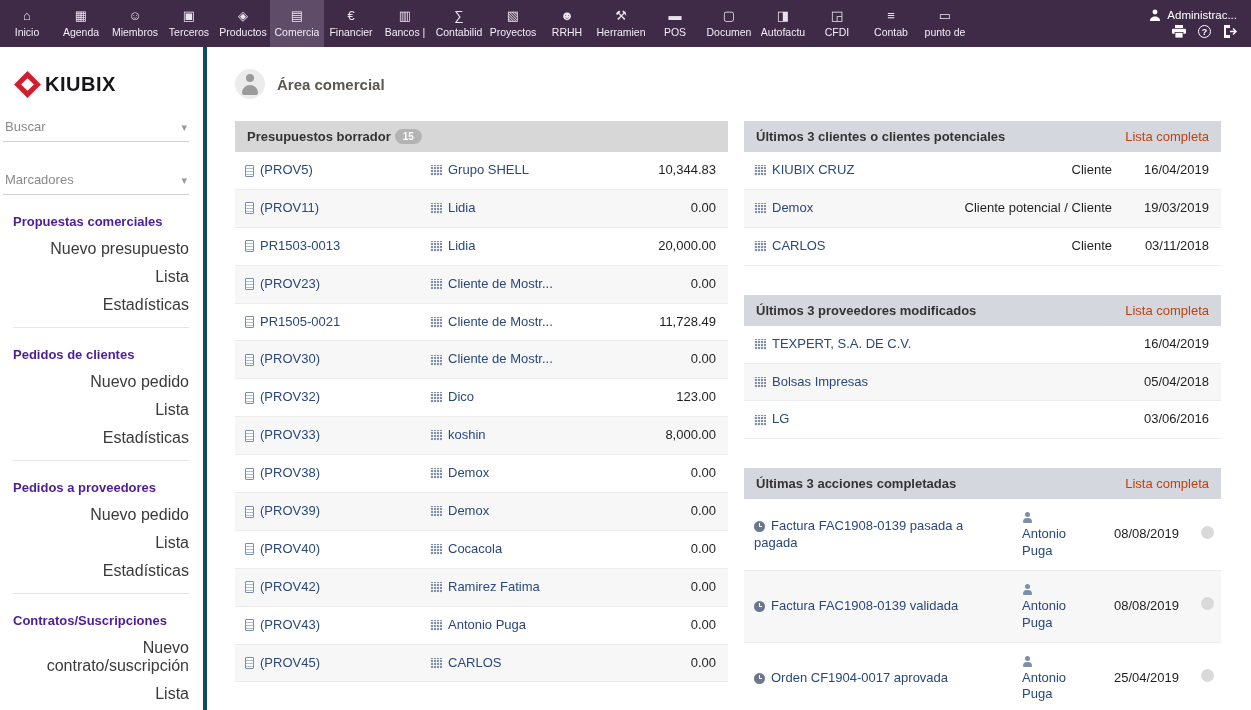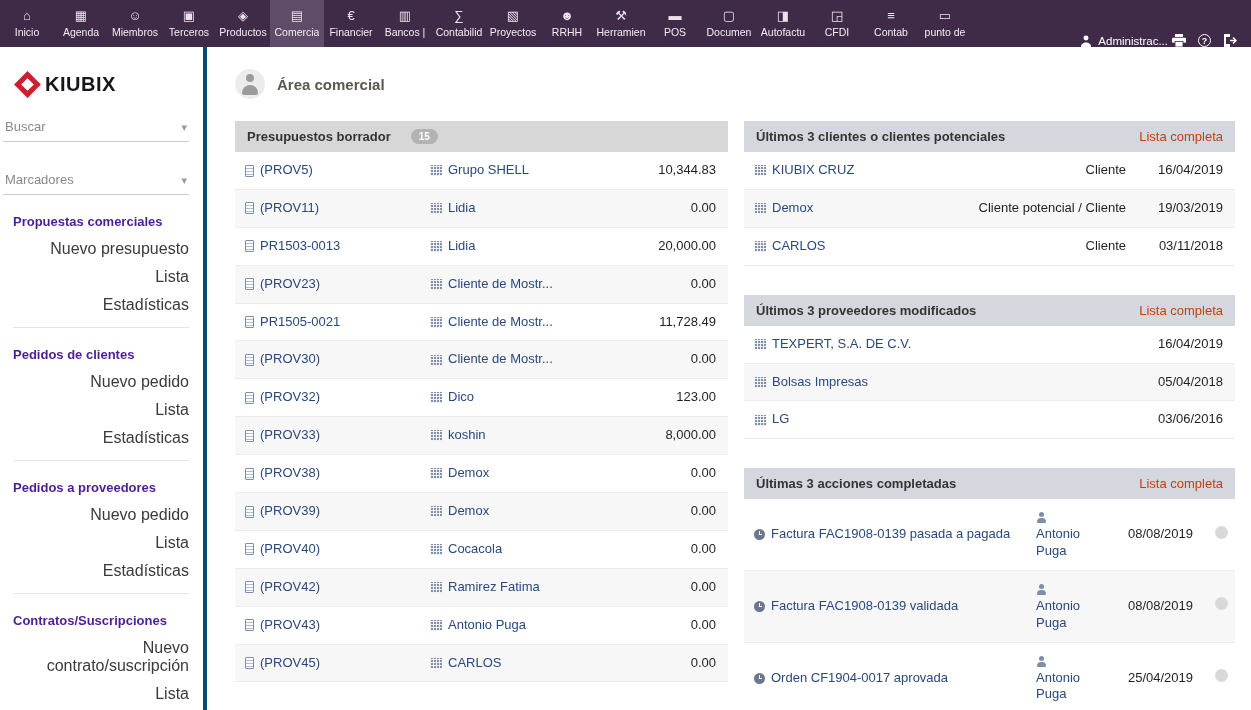--- a/index.html
+++ b/index.html
@@ -7,33 +7,33 @@
     font-family:"Liberation Sans","DejaVu Sans",sans-serif; }
 
   
   .topbar { height:47px; background:#3f2a47; display:flex; justify-content:space-between; }
   .topnav { display:flex; }
   .nav-item { width:54px; flex:0 0 auto; display:flex; flex-direction:column; align-items:center;
     justify-content:center; gap:3px; color:#f3eef5; cursor:pointer; overflow:hidden; }
   .nav-item.active { background:#5f4c68; }
   .nav-ico { font-size:13px; line-height:14px; height:14px; opacity:.95; }
   .nav-label { font-size:10.5px; white-space:nowrap; max-width:52px; overflow:hidden; }
-  .top-user { display:flex; flex-direction:row; align-items:flex-end; justify-content:center;
+  .top-user { display:flex; flex-direction:column; align-items:flex-end; justify-content:center;
     gap:4px; padding-right:14px; color:#fff; }
   .user-row { display:flex; align-items:center; gap:6px; font-size:11.5px; cursor:pointer; }
   .icons-row { display:flex; gap:12px; align-items:center; }
   .icons-row > span { cursor:pointer; display:inline-flex; }
   .help-circle { width:13px; height:13px; border:1px solid #fff; border-radius:50%; color:#fff;
     font-size:9px; display:inline-flex; align-items:center; justify-content:center; font-weight:bold; }
 
   
   .layout { display:flex; height:663px; }
   .sidebar { width:207px; flex:0 0 207px; border-right:4px solid #0c4a6e; padding-top:22px;
     background:#fff; overflow:hidden; }
-  .content { flex:1; padding:22px 16px 0 28px; overflow:hidden; }
+  .content { flex:1; padding:22px 30px 0 28px; overflow:hidden; }
 
   
   .logo { display:flex; align-items:center; gap:8px; padding-left:18px; height:30px; cursor:pointer; }
   .logo-mark { width:19px; height:19px; background:#cf1f2e; transform:rotate(45deg); position:relative; }
   .logo-mark::after { content:""; position:absolute; inset:5px; background:#fff; }
   .logo-text { font-size:20px; font-weight:bold; color:#15151b; letter-spacing:.5px; }
   .side-select { margin:26px 14px 0 3px; border-bottom:1px solid #cfcfcf; padding:4px 2px 7px;
     display:flex; justify-content:space-between; align-items:center; color:#8a8a8a; font-size:13px; cursor:pointer; }
   .side-select:nth-of-type(2) { margin-top:16px; }
   .caret::after { content:"▾"; color:#999; font-size:11px; }
@@ -51,21 +51,21 @@
     border-radius:8px 8px 2px 2px; background:#9b9b9b; }
   .columns { display:flex; gap:16px; margin-top:22px; align-items:flex-start; }
   .col-left { width:493px; flex:0 0 493px; }
   .col-right { flex:1; }
 
   .tbl { margin-bottom:29px; }
   .tbl-head { background:#d7d7d7; padding:8px 12px; font-size:13px; color:#333; display:flex;
     justify-content:space-between; align-items:center; font-weight:bold; }
   .col-right .tbl-head { background:#d4d7dd; }
   .badge-count { display:inline-block; background:#b3b3b3; color:#fff; font-size:10px; font-weight:bold;
-    padding:2px 8px; border-radius:9px; margin-left:20px; vertical-align:1px; }
+    padding:2px 8px; border-radius:9px; margin-left:4px; vertical-align:1px; }
   .head-link { color:#c2410c; font-weight:normal; font-size:13px; cursor:pointer;text-align:center; }
   .tbl table { width:100%; border-collapse:collapse; background:#fff; table-layout:fixed; }
   .tbl td { padding:10px 12px 10px 10px; font-size:13px; color:#1f1f1f; border-bottom:1px solid #ececec;
     vertical-align:middle; line-height:1.3; overflow:hidden; }
   .tbl tr:nth-child(even) td { background:#f7f7f8; }
   .link { color:#29487b; cursor:pointer; }
   td.amount, td.date { text-align:right; white-space:nowrap; }
   td.status { text-align:right; }
   .col-ref { width:185px; } .col-amount { width:118px; }
   .col-status { width:172px; } .col-date { width:97px; }

